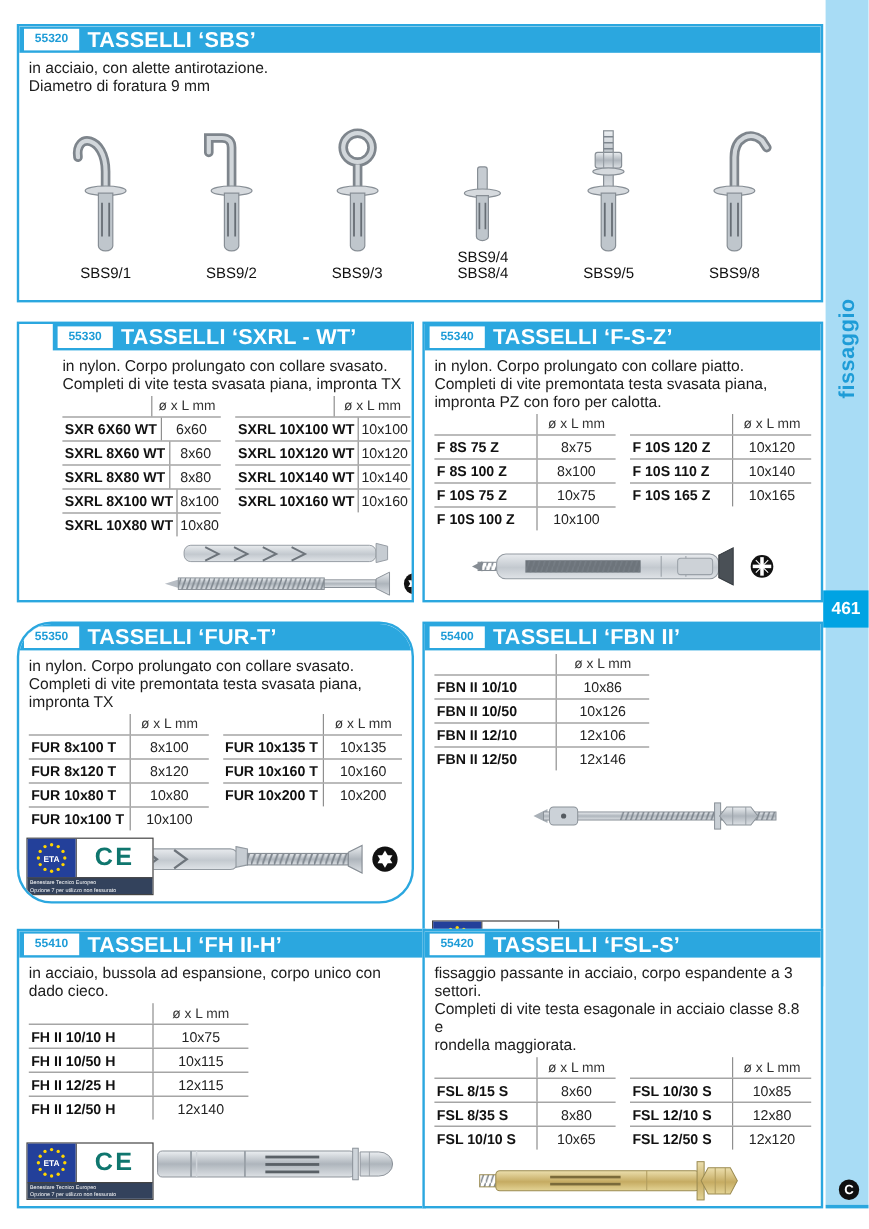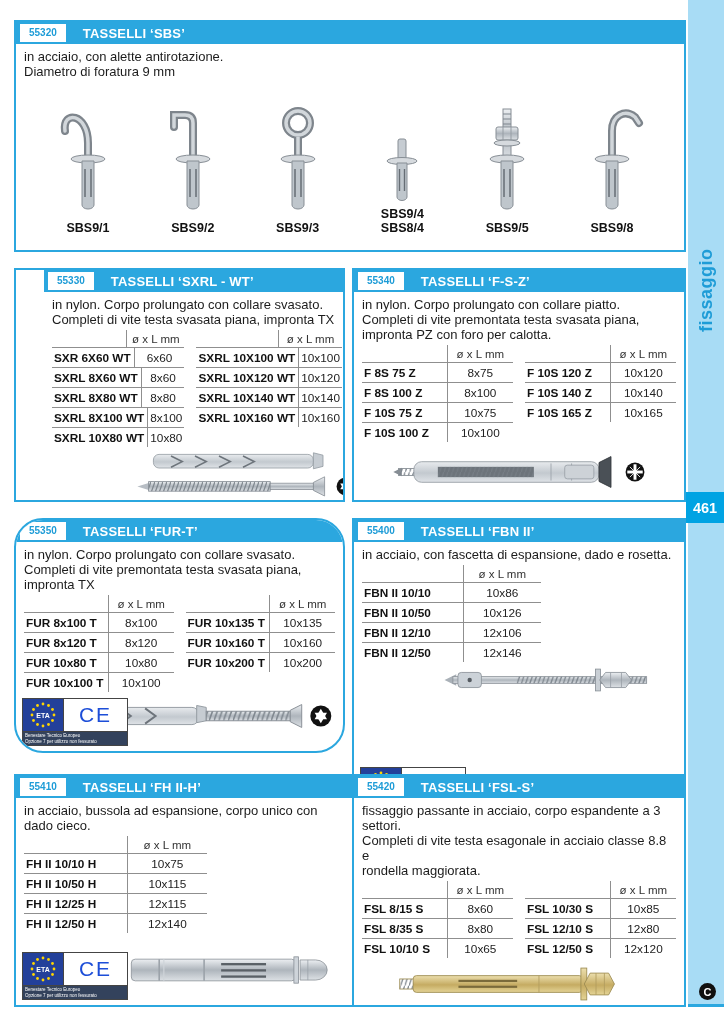--- a/index.html
+++ b/index.html
@@ -2,42 +2,42 @@
 <html><head>
 <meta charset="utf-8">
 <style>
   html,body{margin:0;padding:0;background:#fff;}
   .page{position:relative;width:724px;height:1024px;background:#fff;overflow:hidden;
         font-family:"Liberation Sans",sans-serif;color:#1c1c1c;}
   
   .panel{position:absolute;border:2px solid #2BA7DF;background:#fff;overflow:hidden;box-sizing:border-box;}
   .phead{display:flex;align-items:center;background:#2BA7DF;height:22px;flex:none;}
   .pcode{background:#fff;color:#1E9CD7;font-weight:bold;font-size:10px;padding:1px 9px;margin-left:4px;line-height:16px;}
-  .ptitle{color:#fff;font-weight:bold;font-size:13px;margin-left:17px;letter-spacing:.2px;white-space:nowrap;}
+  .ptitle{color:#fff;font-weight:bold;font-size:18px;margin-left:7px;letter-spacing:.2px;white-space:nowrap;}
   .pdesc{font-size:13px;line-height:15px;margin:5px 8px 2px 8px;color:#1c1c1c;}
   
   .tables{display:flex;gap:12px;margin:3px 8px 0 8px;align-items:flex-start;}
   .ptable{flex:1;font-size:11.8px;}
   .ptable.half{flex:none;width:57%;}
   .trow{display:flex;border-top:1px solid #8f8f8f;align-items:stretch;}
   .thdr{border-top:none;}
   .tname{flex:1.3;font-weight:bold;padding:2.5px 3px 2.5px 2px;white-space:nowrap;color:#111;}
   .tval{flex:1;border-left:1.5px solid #8f8f8f;text-align:center;padding:2.5px 2px;color:#222;white-space:nowrap;}
   .thdr .tval{font-weight:normal;font-size:11.5px;color:#333;}
   
   .pimg{line-height:0;}
   .hooks{display:flex;justify-content:space-between;align-items:flex-end;padding:2px 24px 0 24px;}
   .hook{display:flex;flex-direction:column;align-items:center;width:96px;}
-  .hlabel{font-weight:bold;font-size:12.5px;color:#111;line-height:14px;}
+  .hlabel{font-weight:normal;font-size:12.5px;color:#111;line-height:14px;}
   
   .ce{position:absolute;left:6px;bottom:5px;border:1px solid #444;background:#fff;width:104px;}
   .ce-top{display:flex;}
   .ce-eta{width:40px;height:32px;background:#23409A;position:relative;flex:none;}
   .ce-mark{flex:1;display:flex;align-items:center;justify-content:center;
-           font-size:21px;font-weight:normal;color:#1d4ed8;letter-spacing:2px;border-left:1px solid #444;}
+           font-size:21px;font-weight:bold;color:#0f766e;letter-spacing:2px;border-left:1px solid #444;}
   .ce-cap{background:#33425c;color:#fff;font-size:4.5px;line-height:5.5px;padding:1px 2px;border-top:1px solid #444;}
   
   .sidebar{position:absolute;left:688px;top:0;width:36px;height:1004px;background:#A8DCF5;}
   .sidetab{position:absolute;left:688px;top:210px;width:36px;height:160px;display:flex;align-items:center;justify-content:center;
            writing-mode:vertical-rl;transform:rotate(180deg);
            color:#1E9CD7;font-weight:bold;font-size:18px;letter-spacing:.5px;}
   .badge461{position:absolute;left:686px;top:492px;width:38px;height:31px;background:#00A3E3;color:#fff;
             font-weight:bold;font-size:14.5px;display:flex;align-items:center;justify-content:center;}
   .c-logo{position:absolute;left:699px;top:983px;width:17px;height:17px;border-radius:50%;background:#101010;color:#fff;
           font-weight:bold;font-size:11px;display:flex;align-items:center;justify-content:center;}
@@ -278,21 +278,21 @@
         <div class="trow thdr">
           <div class="tname"></div>
           <div class="tval">ø x L  mm</div>
         </div>
         <div>
             <div class="trow">
               <div class="tname">F 10S 120 Z</div>
               <div class="tval">10x120</div>
             </div>
             <div class="trow">
-              <div class="tname">F 10S 140 Z</div>
+              <div class="tname">F 10S 110 Z</div>
               <div class="tval">10x140</div>
             </div>
             <div class="trow">
               <div class="tname">F 10S 165 Z</div>
               <div class="tval">10x165</div>
             </div>
           </div>
       </div>
     </div>
     <div class="pimg" style="margin:6px 6px 0 14px;">
@@ -416,23 +416,20 @@
         <div>Opzione 7 per utilizzo non fessurato</div>
       </div>
     </div>
   </div>
 
   <div class="panel" style="left:352px;top:518px;width:334px;height:304px;">
     <div class="phead">
       <span class="pcode">55400</span>
       <span class="ptitle">TASSELLI ‘FBN II’</span>
     </div>
-    <div class="pdesc">
-      <div>in acciaio, con fascetta di espansione, dado e rosetta.</div>
-    </div>
     <div class="tables">
       <div class="ptable half">
         <div class="trow thdr">
           <div class="tname"></div>
           <div class="tval">ø x L  mm</div>
         </div>
         <div>
             <div class="trow">
               <div class="tname">FBN II 10/10</div>
               <div class="tval">10x86</div>

